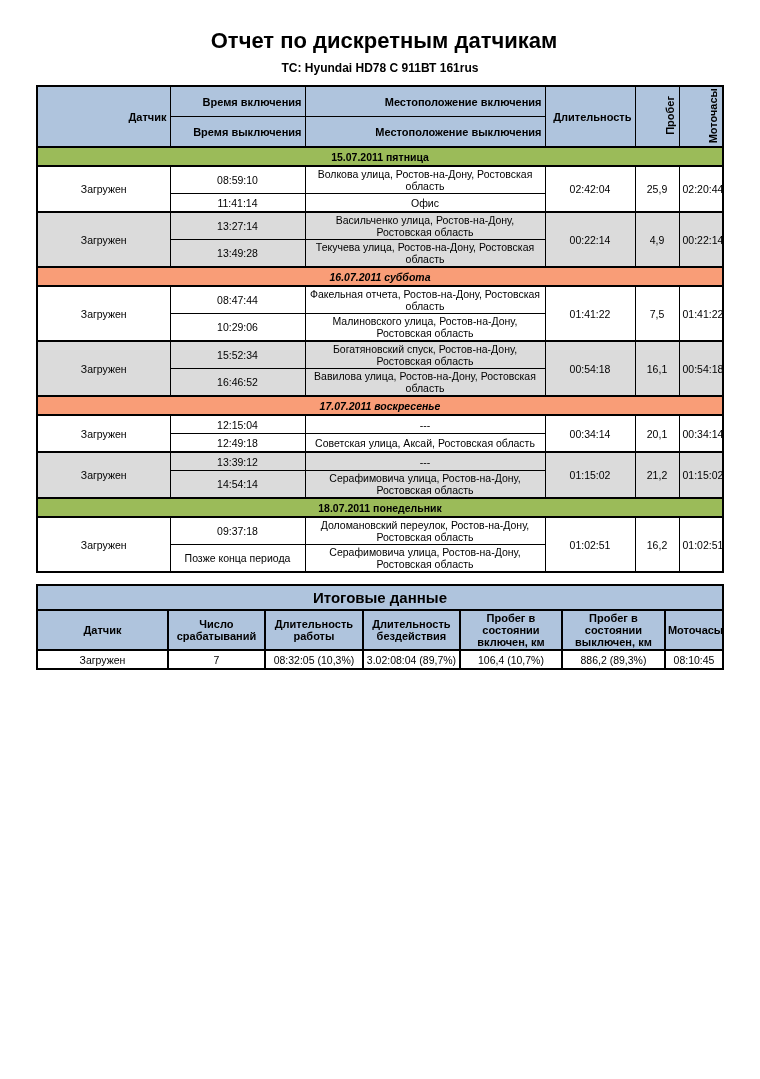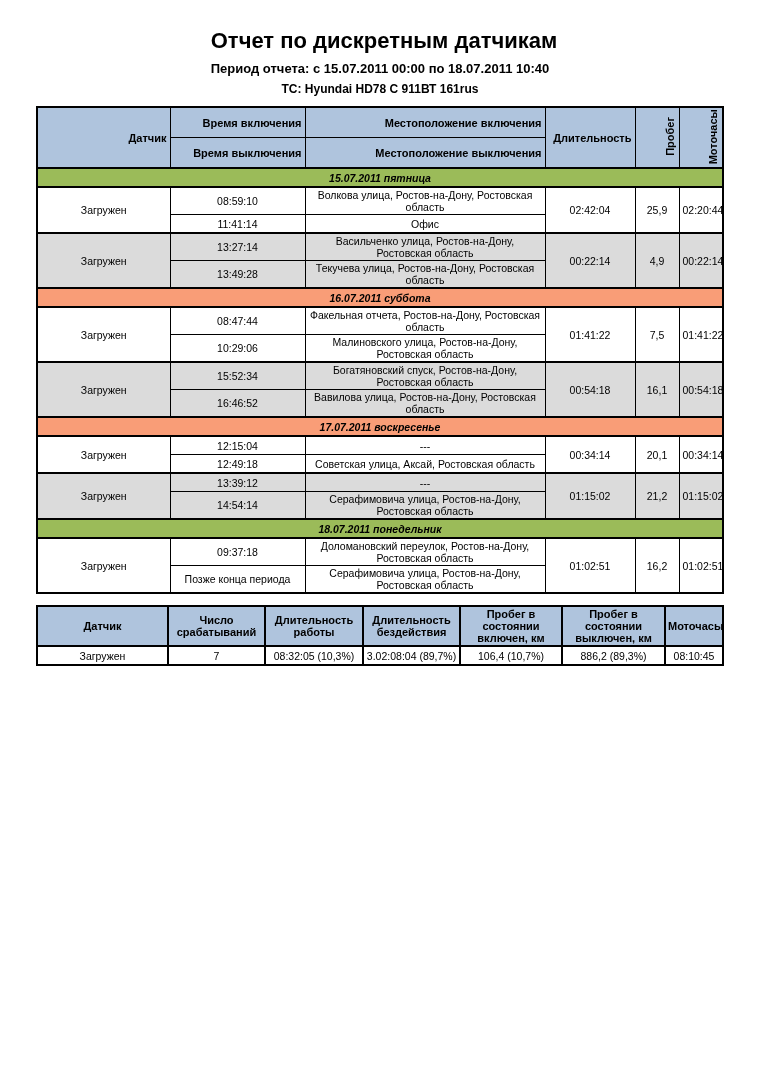--- a/index.html
+++ b/index.html
@@ -20,21 +20,21 @@
     border:1px solid #000;text-align:center;vertical-align:middle;
     padding:1px 3px;font-size:10.5px;overflow:hidden;
   }
   .main thead th{background:var(--header-bg,#AFC4DD);font-weight:bold;height:27px;font-size:11px;text-align:right;}
   .rot-cell{padding:2px 0;}
   .rot{writing-mode:vertical-rl;transform:rotate(180deg);white-space:nowrap;font-weight:bold;font-size:11px;}
   .day-band{
     font-weight:bold;font-size:11px;height:15px;
     border-top:2px solid #000 !important;border-bottom:2px solid #000 !important;
   }
-  .day-weekday{background:var(--weekday-bg,#9BBB59);font-style:italic;}
+  .day-weekday{background:var(--weekday-bg,#9BBB59);}
   .day-weekend{background:var(--weekend-bg,#F99D77);font-style:italic;}
   .group-top td{border-top:2px solid #000;}
   .main td{height:15px;}
   .main td.alt{background:var(--alt-bg,#DBDBDB);}
 
   
   .summary{margin-top:11px;border:2px solid #000;}
   .summary th,.summary td{
     border:2px solid #000;text-align:center;vertical-align:middle;
     padding:1px 2px;font-size:10.5px;
@@ -45,21 +45,20 @@
 
   .page-footer{position:absolute;top:1080px;right:48px;font-size:11px;}
 </style>
 </head>
 <body>
 
 <div class="page">
 
   <div class="report-header">
     <h1 class="report-title">Отчет по дискретным датчикам</h1>
-    <div class="report-period">Период отчета: с 15.07.2011 00:00 по 18.07.2011 10:40</div>
     <div class="report-vehicle">ТС: Hyundai HD78  С 911ВТ 161rus</div>
   </div>
 
   <table class="main">
     <colgroup>
       <col style="width:133px">
         <col style="width:135px">
         <col style="width:240px">
       <col style="width:90px">
         <col style="width:44px">
@@ -194,20 +193,23 @@
       <col style="width:131px">
         <col style="width:97px">
         <col style="width:98px">
         <col style="width:97px">
       <col style="width:102px">
         <col style="width:103px">
         <col style="width:58px">
     </colgroup>
     <thead>
       <tr>
+        <th colspan="7" class="summary-title">Итоговые данные</th>
+      </tr>
+      <tr>
         <th class="colhead">Датчик</th>
         <th class="colhead">Число срабатываний</th>
         <th class="colhead">Длительность работы</th>
         <th class="colhead">Длительность бездействия</th>
         <th class="colhead">Пробег в состоянии включен, км</th>
         <th class="colhead">Пробег в состоянии выключен, км</th>
         <th class="colhead">Моточасы</th>
       </tr>
     </thead>
     <tbody>

